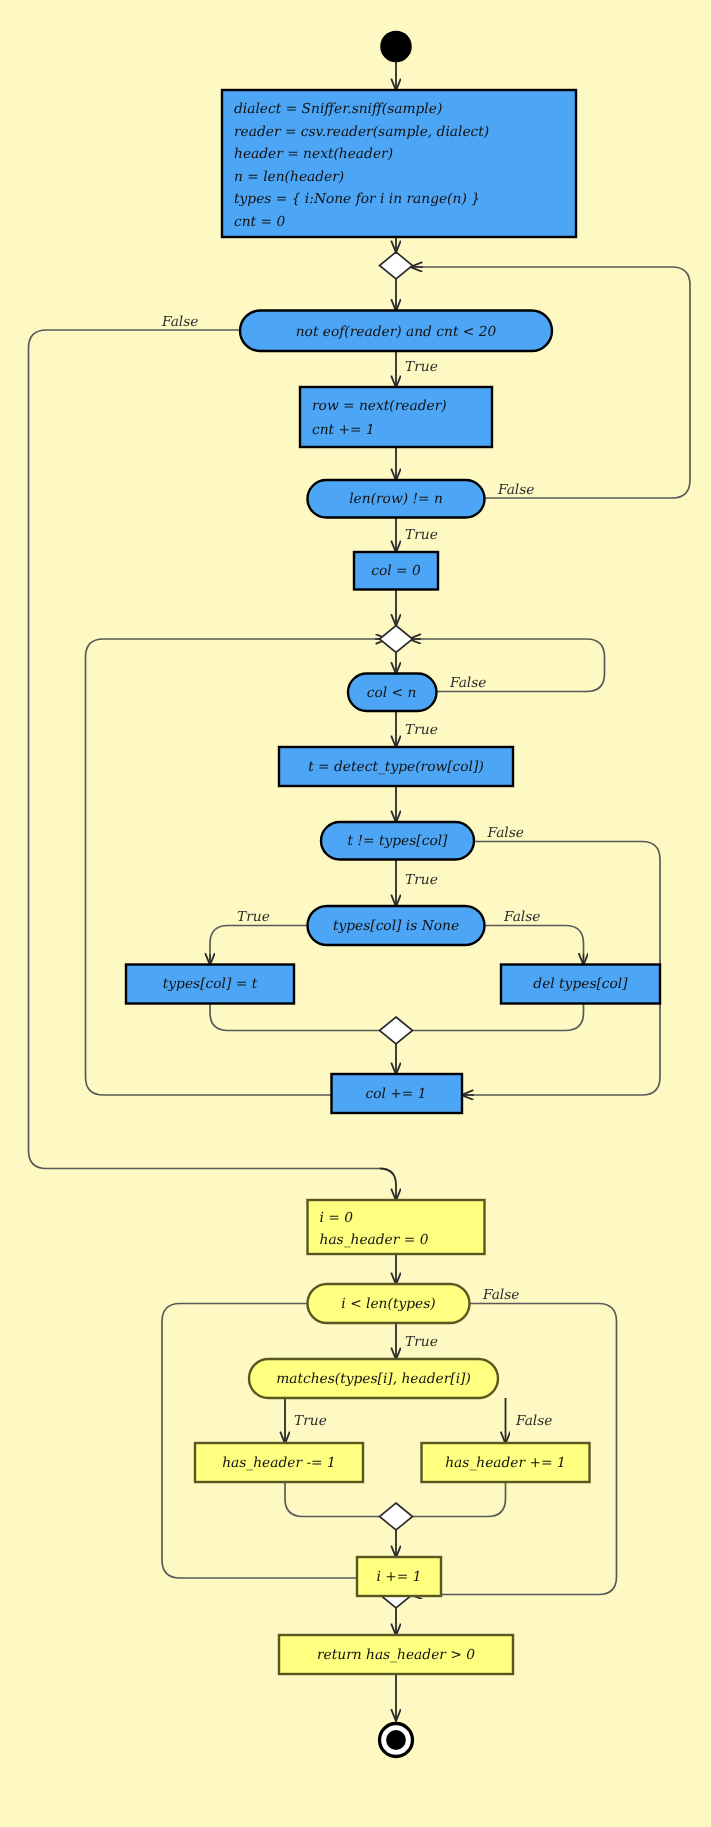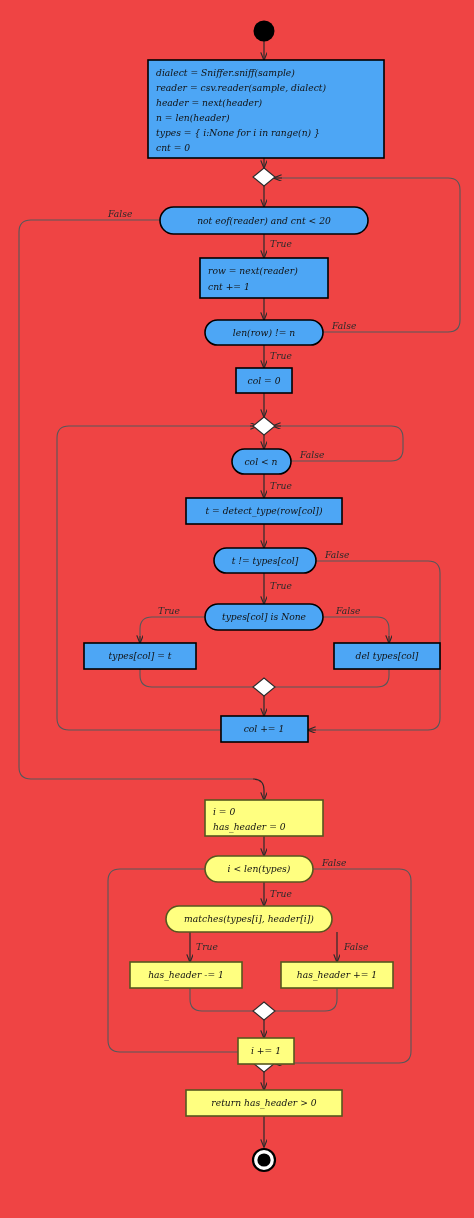--- a/index.html
+++ b/index.html
@@ -1,17 +1,17 @@
 <!DOCTYPE html>
 <html><head>
 <meta charset="utf-8">
 <style>
   html,body{margin:0;padding:0;background:#ffffff;}
   body{font-family:"DejaVu Serif",serif;}
-  #canvas{position:relative;width:474px;height:1218px;background:#ef4444;overflow:hidden;}
+  #canvas{position:relative;width:474px;height:1218px;background:#fef9c3;overflow:hidden;}
   svg{position:absolute;left:0;top:0;}
   .edge{fill:none;stroke:#57585a;stroke-width:1.1;}
   .edge-arrow{fill:none;stroke:#2b2b2b;stroke-width:1.2;}
   .nodeshape{stroke:#000000;stroke-width:1.6;}
   .nodeshape.blue{fill:#4da6f5;}
   .nodeshape.yellow{fill:#ffff80;stroke:#57571f;}
   .diamond{fill:#ffffff;stroke:#2b2b2b;stroke-width:1.1;}
   .nodetext{font-family:"DejaVu Serif",serif;font-style:italic;font-size:9.2px;fill:#111111;
             dominant-baseline:middle;}
   .edgelabel{font-family:"DejaVu Serif",serif;font-style:italic;font-size:9.2px;fill:#2b2b2b;}

